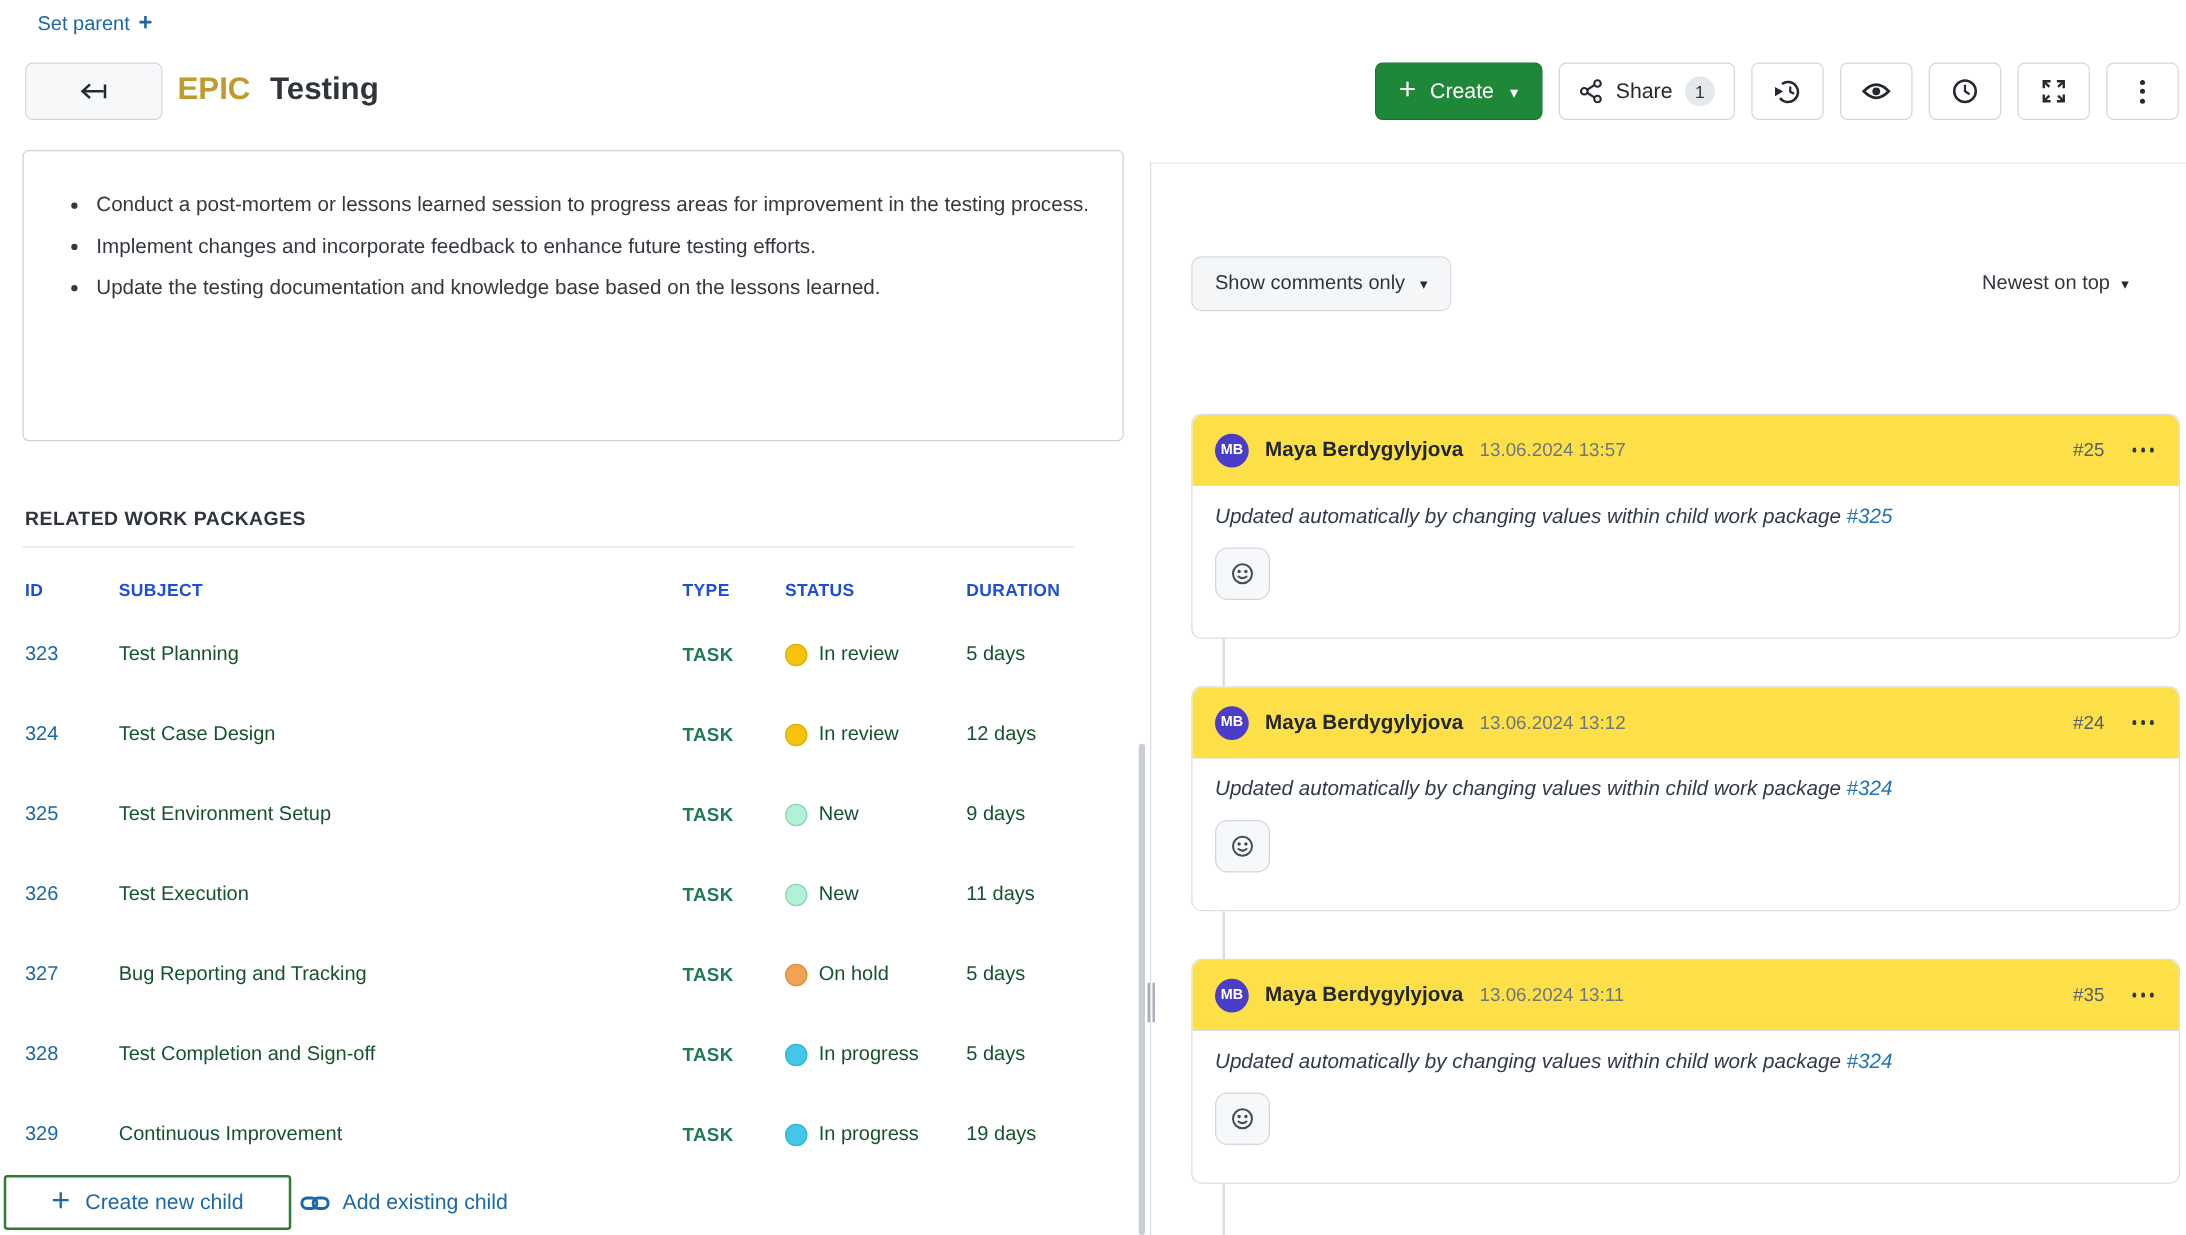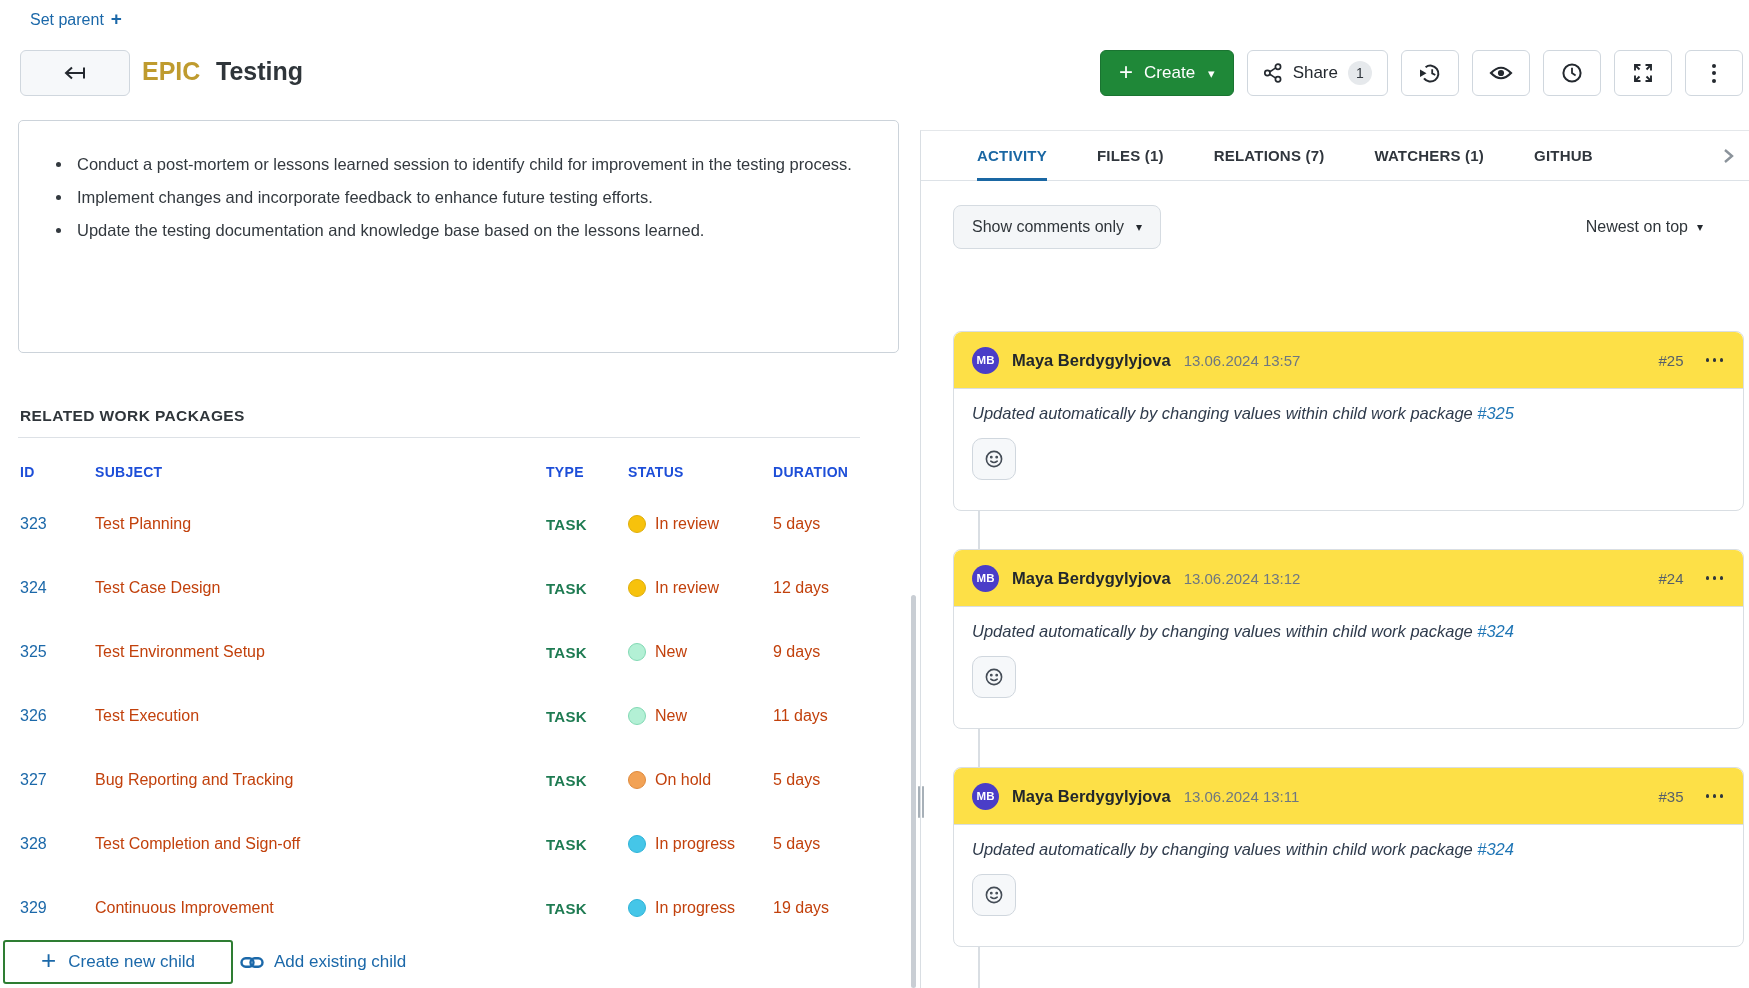--- a/index.html
+++ b/index.html
@@ -36,21 +36,21 @@
     border:1px solid #ccd3da; border-radius:5px; background:#fff; padding:13px 22px;
     font-size:16.5px; color:#33393f; line-height:30px; }
   .desc-box ul { margin:15px 0 0 0; padding-left:32px; }
   .desc-box li { margin-bottom:3px; padding-left:4px; }
   .rwp-heading { position:absolute; left:20px; top:287px; font-size:15.5px; font-weight:700;
     letter-spacing:.4px; color:#2f353a; }
   .rwp-divider { position:absolute; left:18px; top:317px; width:842px; height:1px; background:#dde1e6; }
   .rwp-table { position:absolute; left:0; top:332px; width:860px; }
   .tr { position:relative; height:64px; }
   .tr.head { height:40px; }
-  .td { position:absolute; top:50%; transform:translateY(-50%); font-size:16px; color:#c2410c; white-space:nowrap; }
+  .td { position:absolute; top:50%; transform:translateY(-50%); font-size:16px; color:#14532d; white-space:nowrap; }
   .tr.head .td { font-size:14px; font-weight:700; color:#1d4ed8; letter-spacing:.3px; }
   .c-id { left:20px; } .c-subject { left:95px; } .c-type { left:546px; }
   .c-status { left:628px; } .c-duration { left:773px; }
   .id-link { color:#1b68a9; cursor:pointer; }
   .type-task { color:#1e7b52; font-weight:700; font-size:15px; letter-spacing:.3px; }
   .status-cell { display:flex; align-items:center; gap:9px; }
   .dot { width:18px; height:18px; border-radius:50%; border:1px solid transparent; flex:0 0 auto; }
   .child-actions-box { position:absolute; left:3px; top:820px; width:230px; height:44px;
     border:2px solid #2e7d32; border-radius:3px; background:#fff;
     display:flex; align-items:center; justify-content:center; gap:12px;
@@ -183,21 +183,21 @@
         <i></i>
         <i></i>
       </span>
   </div>
 </div>
 
 <div class="left-pane">
 
   <div class="desc-box">
     <ul>
-      <li>Conduct a post-mortem or lessons learned session to identify child for improvement in the testing process.</li>
+      <li>Conduct a post-mortem or lessons learned session to progress areas for improvement in the testing process.</li>
       <li>Implement changes and incorporate feedback to enhance future testing efforts.</li>
       <li>Update the testing documentation and knowledge base based on the lessons learned.</li>
     </ul>
   </div>
 
   <div class="rwp-heading">RELATED WORK PACKAGES</div>
   <div class="rwp-divider"></div>
 
   <div class="rwp-table">
     <div class="tr head">
@@ -310,32 +310,20 @@
 
   <div class="left-scroll-thumb"></div>
 </div>
 
 <div class="right-pane">
   <div class="resize-handle">
       <i></i>
       <i></i>
     </div>
 
-  <div class="tabs">
-    <div class="tab active">ACTIVITY</div>
-    <div class="tab">FILES (1)</div>
-    <div class="tab">RELATIONS (7)</div>
-    <div class="tab">WATCHERS (1)</div>
-    <div class="tab">GITHUB</div>
-    <div class="tabs-chevron">
-      <svg width="14" height="20" viewBox="0 0 14 20" fill="none" stroke="#8b939b" stroke-width="2.4">
-        <polyline points="4,4 11,10 4,16"></polyline>
-      </svg>
-    </div>
-  </div>
 
   <div class="filter-row">
     <div class="filter-btn">
       <span>Show comments only</span>
       <span class="caret-sm">▾</span>
     </div>
     <div class="sort-toggle">
       <span>Newest on top</span>
       <span class="caret-sm">▾</span>
     </div>

